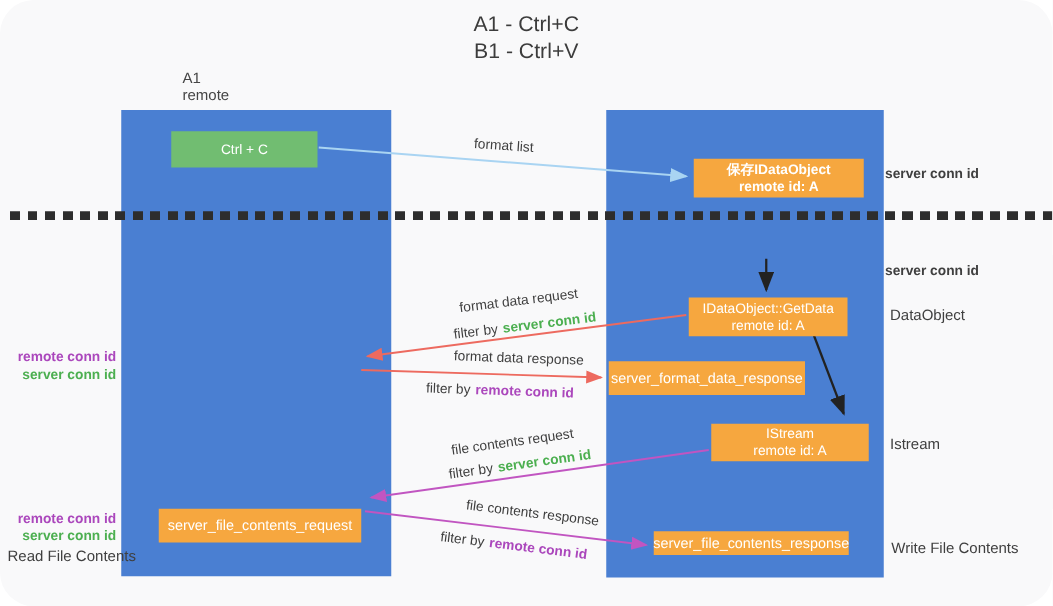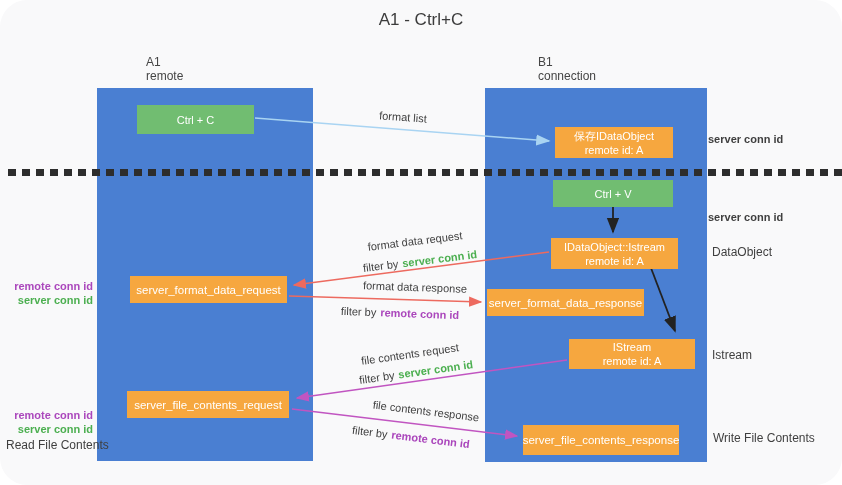--- a/index.html
+++ b/index.html
@@ -48,29 +48,26 @@
   .side-label.accent { font-size:11px; font-weight:bold; line-height:14px; }
   .left-col { left:6px; width:87px; text-align:right; }
 </style>
 </head>
 <body>
 
 <div id="canvas">
 
   <div class="abs title">
     <div>A1 - Ctrl+C</div>
+    <div>B1 - Ctrl+V</div>
   </div>
 
   <div class="abs lane-header" style="left:146px; top:55px;">
     <div>A1</div>
     <div>remote</div>
-  </div>
-  <div class="abs lane-header" style="left:538px; top:55px;">
-    <div>B1</div>
-    <div>connection</div>
   </div>
 
   <div class="abs lane" style="left:97px; top:88px; width:216px; height:373px;"></div>
   <div class="abs lane" style="left:485px; top:88px; width:222px; height:374px;"></div>
 
   <div class="abs dotted-line"></div>
 
   <svg class="abs arrows" width="842" height="485" viewBox="0 0 842 485">
     <defs>
       <marker id="mk-blue" markerWidth="9" markerHeight="8" refX="8" refY="3.5" orient="auto">
@@ -91,45 +88,39 @@
     <line x1="651" y1="268" x2="675" y2="331" stroke="#222222" stroke-width="1.8" marker-end="url(#mk-black)"></line>
     <line x1="549" y1="252" x2="294" y2="285" stroke="#ed6a5f" stroke-width="1.5" marker-end="url(#mk-red)"></line>
     <line x1="289" y1="296" x2="481" y2="302" stroke="#ed6a5f" stroke-width="1.5" marker-end="url(#mk-red)"></line>
     <line x1="567" y1="360" x2="297" y2="398" stroke="#c155c1" stroke-width="1.5" marker-end="url(#mk-magenta)"></line>
     <line x1="292" y1="409" x2="517" y2="436" stroke="#c155c1" stroke-width="1.5" marker-end="url(#mk-magenta)"></line>
   </svg>
 
   <div class="abs node green" style="left:137px; top:105px; width:117px; height:29px;align-items:center;">
     <span>Ctrl + C</span>
   </div>
-  <div class="abs node orange" style="left:555px; top:127px; width:118px; height:31px;">
+  <div class="abs node orange" style="left:555px; top:127px; width:136px; height:31px;font-weight:bold;">
     <span>保存IDataObject</span>
     <span>remote id: A</span>
   </div>
-  <div class="abs node green" style="left:553px; top:180px; width:120px; height:27px;">
-    <span>Ctrl + V</span>
-  </div>
   <div class="abs node orange" style="left:551px; top:238px; width:127px; height:31px;">
-    <span>IDataObject::Istream</span>
+    <span>IDataObject::GetData</span>
     <span>remote id: A</span>
-  </div>
-  <div class="abs node orange single" style="left:130px; top:276px; width:157px; height:27px;">
-    <span>server_format_data_request</span>
   </div>
   <div class="abs node orange single" style="left:487px; top:289px; width:157px; height:27px;">
     <span>server_format_data_response</span>
   </div>
   <div class="abs node orange" style="left:569px; top:339px; width:126px; height:30px;">
     <span>IStream</span>
     <span>remote id: A</span>
   </div>
-  <div class="abs node orange single" style="left:127px; top:391px; width:162px; height:27px;">
+  <div class="abs node orange single" style="left:127px; top:407px; width:162px; height:27px;">
     <span>server_file_contents_request</span>
   </div>
-  <div class="abs node orange single" style="left:523px; top:425px; width:156px; height:30px;">
+  <div class="abs node orange single" style="left:523px; top:425px; width:156px; height:19px;">
     <span>server_file_contents_response</span>
   </div>
 
   <div class="abs alabel" style="left:403px; top:117px; transform:translate(-50%,-50%) rotate(4deg);">format list</div>
 
   <div class="abs alabel" style="left:415px; top:241px; transform:translate(-50%,-50%) rotate(-7deg);">format data request</div>
   <div class="abs alabel" style="left:420px; top:261px; transform:translate(-50%,-50%) rotate(-7deg);">
     <span>filter by</span><span class="key green-text">server conn id</span>
   </div>
 

